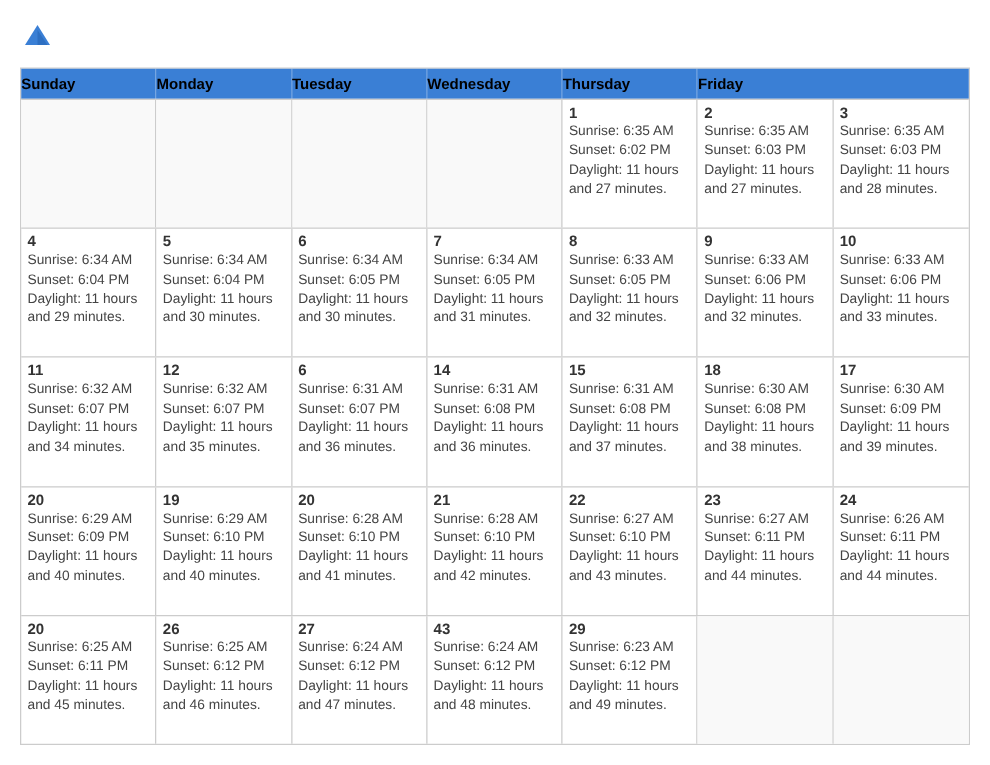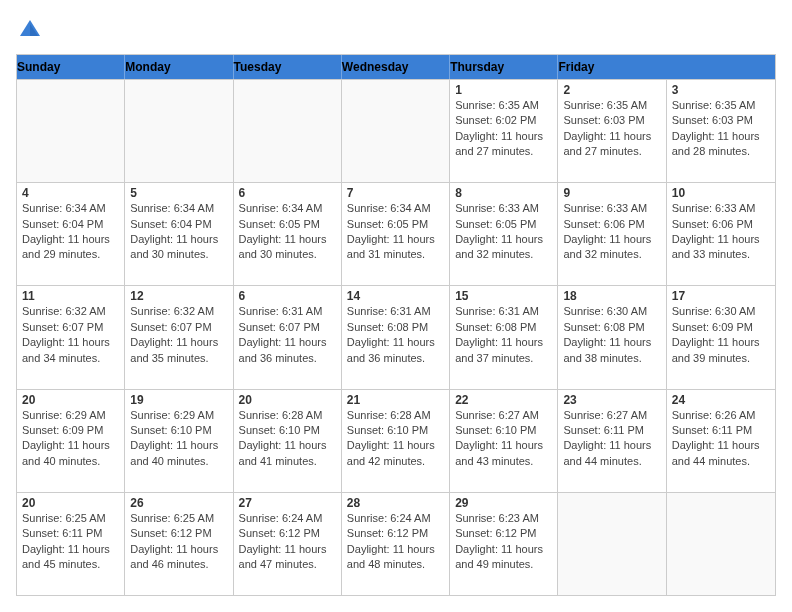--- a/index.html
+++ b/index.html
@@ -257,21 +257,21 @@
           </div>
           <div class="cal-cell">
             <div class="day-number">26</div>
             <div class="day-info">Sunrise: 6:25 AM<br>Sunset: 6:12 PM<br>Daylight: 11 hours and 46 minutes.</div>
           </div>
           <div class="cal-cell">
             <div class="day-number">27</div>
             <div class="day-info">Sunrise: 6:24 AM<br>Sunset: 6:12 PM<br>Daylight: 11 hours and 47 minutes.</div>
           </div>
           <div class="cal-cell">
-            <div class="day-number">28</div>
+            <div class="day-number">43</div>
             <div class="day-info">Sunrise: 6:24 AM<br>Sunset: 6:12 PM<br>Daylight: 11 hours and 48 minutes.</div>
           </div>
           <div class="cal-cell">
             <div class="day-number">29</div>
             <div class="day-info">Sunrise: 6:23 AM<br>Sunset: 6:12 PM<br>Daylight: 11 hours and 49 minutes.</div>
           </div>
           <div class="cal-cell empty"></div>
           <div class="cal-cell empty"></div>
         </div>
       </div>

